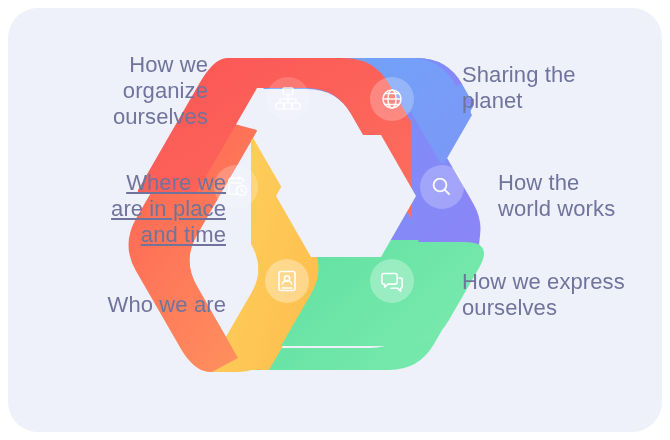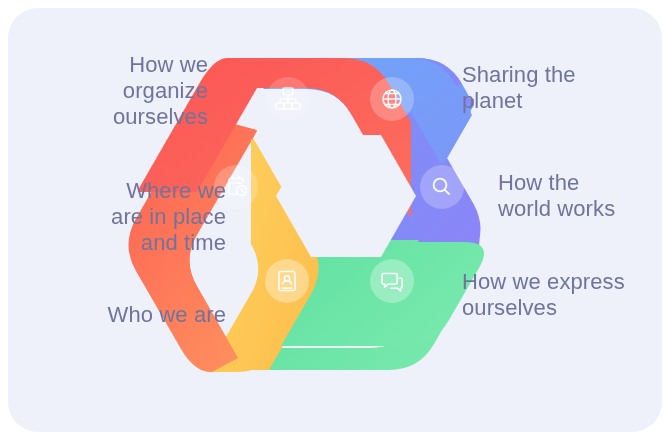--- a/index.html
+++ b/index.html
@@ -34,22 +34,22 @@
     color: #70749c;
     font-size: 22px;
     line-height: 26px;
     letter-spacing: 0.1px;
     white-space: pre-line;
   }
   .label.right-align { text-align: right; }
   .label.left-align  { text-align: left; }
 
   #label-organize { right: 462px; top: 52px;  width: 210px; }
-  #label-place    { right: 444px; top: 178px; width: 210px; }
-  #label-who      { right: 444px; top: 302px; width: 210px; }
+  #label-place    { right: 444px; top: 170px; width: 210px; text-decoration: underline; }
+  #label-who      { right: 444px; top: 292px; width: 210px; }
   #label-sharing  { left: 462px;  top: 62px;  width: 210px; }
   #label-world    { left: 498px;  top: 170px; width: 210px; }
   #label-express  { left: 462px;  top: 269px; width: 210px; }
 </style>
 </head>
 <body>
 
 <div id="card"></div>
 
 <svg id="diagram" viewBox="0 0 670 440">

